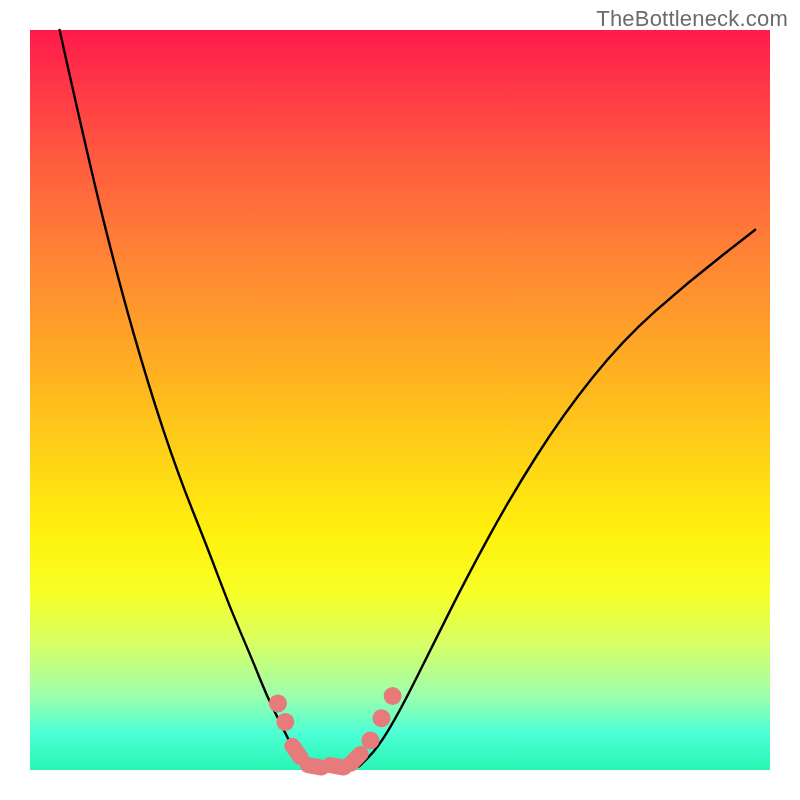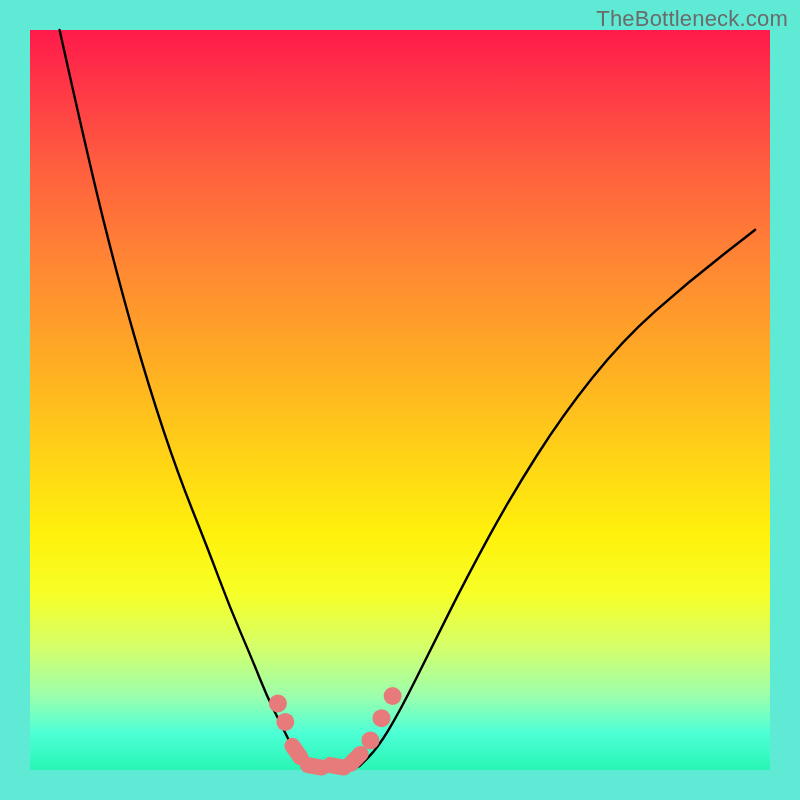--- a/index.html
+++ b/index.html
@@ -1,21 +1,21 @@
 <!DOCTYPE html>
 <html><head>
 <meta charset="utf-8">
 <style>
   * { margin: 0; padding: 0; box-sizing: border-box; }
   html, body { width: 800px; height: 800px; overflow: hidden; background: #000; }
   .frame {
     position: relative;
     width: 800px;
     height: 800px;
-    background: #5eead4;
+    background: #ffffff;
   }
   .plot-area {
     position: absolute;
     left: 30px;
     top: 30px;
     width: 740px;
     height: 740px;
     background: linear-gradient(to bottom,
       #ff1a4a 0%,
       #ff3148 6%,

